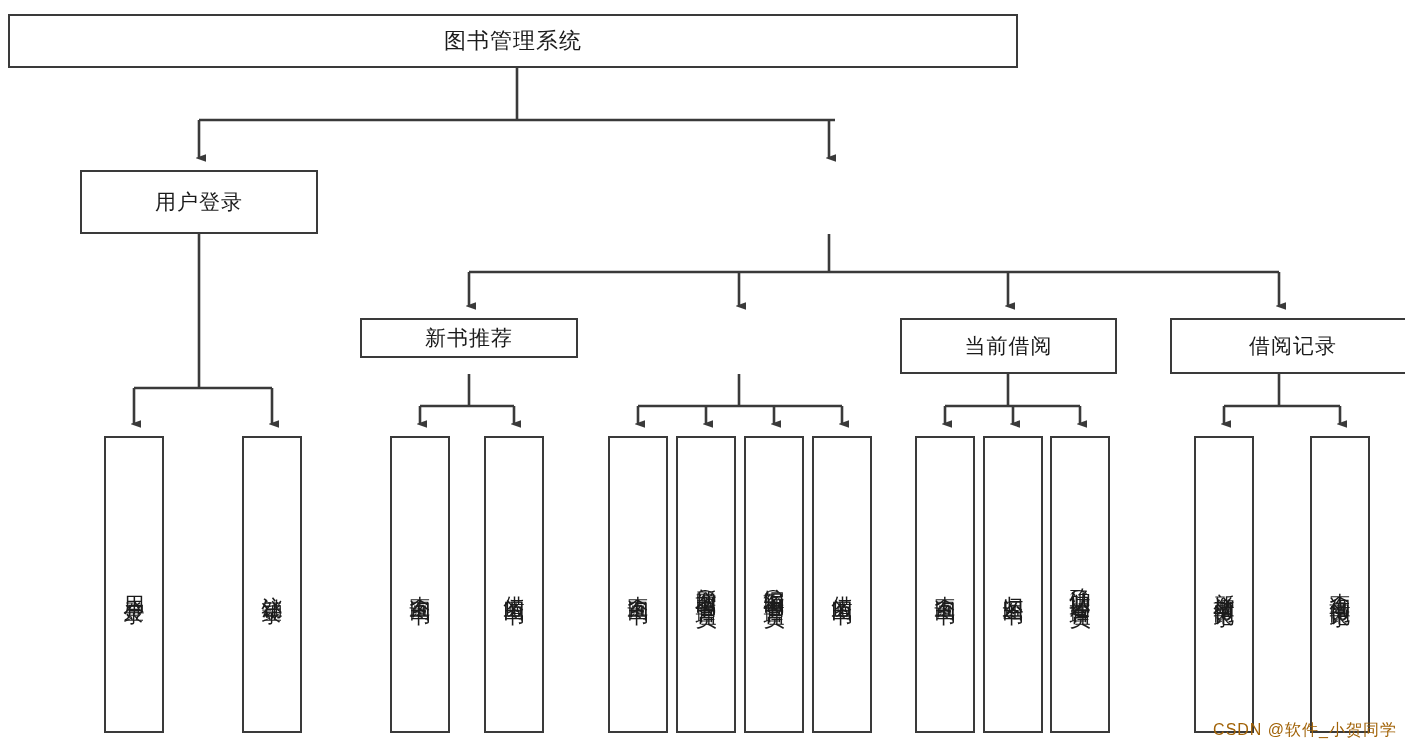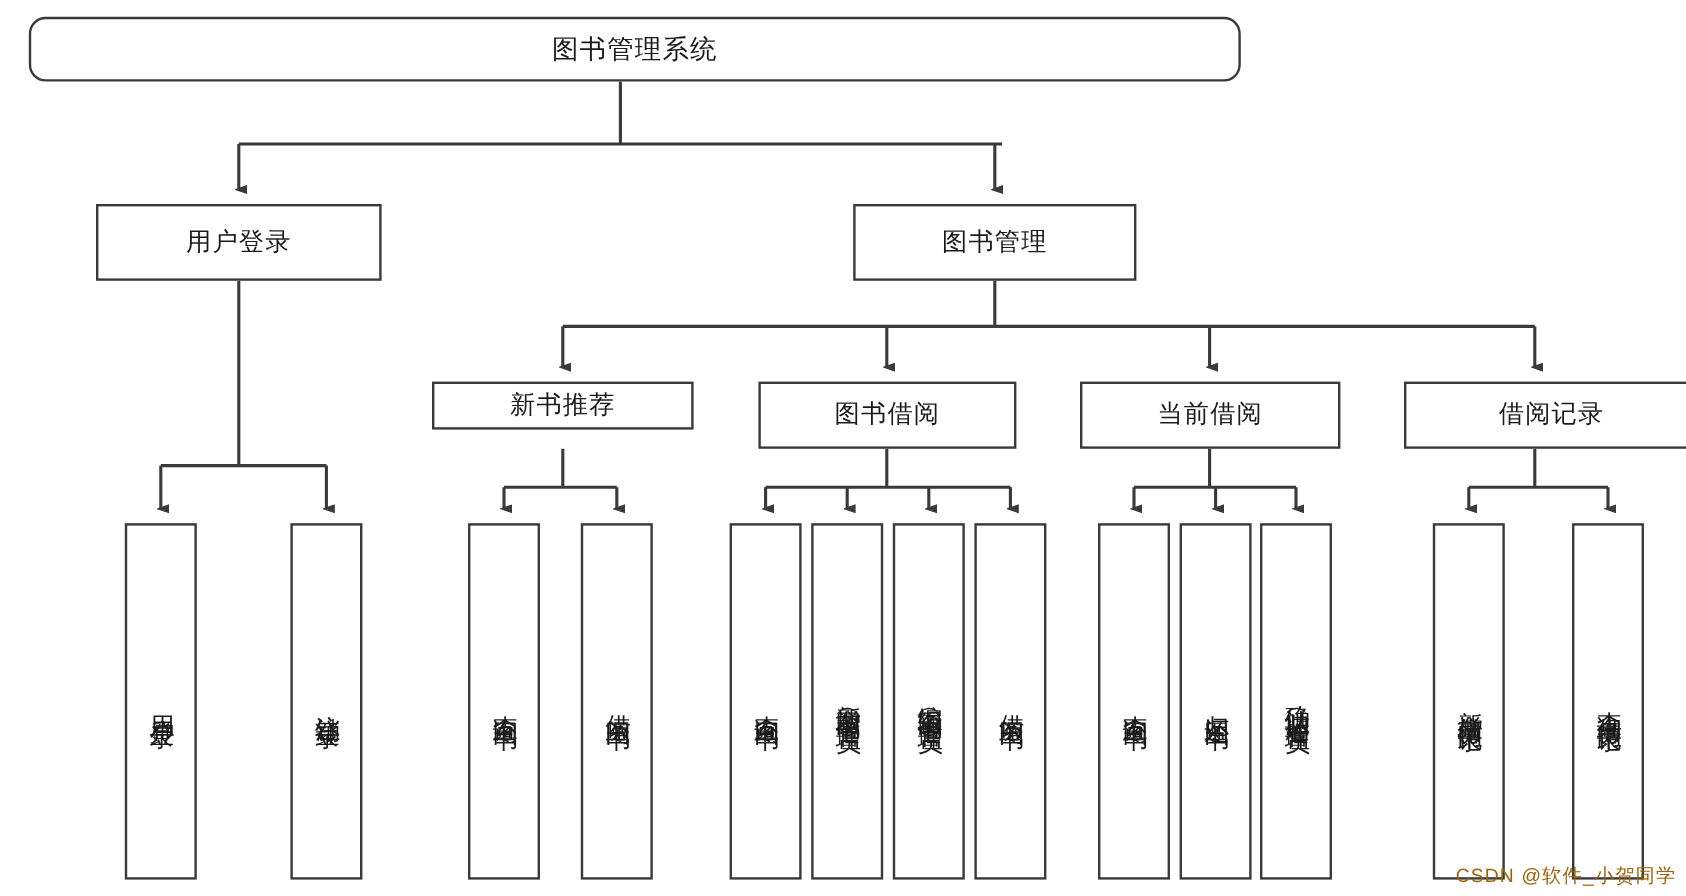--- a/index.html
+++ b/index.html
@@ -116,36 +116,30 @@
       <path d="M1013,406 L1013,424" marker-end="url(#arrow)"></path>
       <path d="M1080,406 L1080,424" marker-end="url(#arrow)"></path>
 
       <path d="M1279,374 L1279,406"></path>
       <path d="M1224,406 L1340,406"></path>
       <path d="M1224,406 L1224,424" marker-end="url(#arrow)"></path>
       <path d="M1340,406 L1340,424" marker-end="url(#arrow)"></path>
     </g>
   </svg>
 
-  <div class="node h title" style="left: 24px; top: 14px; width: 1010px; height: 54px; border-radius: 14px;">
+  <div class="node h title" style="left: 8px; top: 14px; width: 1010px; height: 54px;">
     <span>图书管理系统</span>
   </div>
 
   <div class="node h" style="left: 80px; top: 170px; width: 238px; height: 64px;">
     <span>用户登录</span>
   </div>
-  <div class="node h" style="left: 711px; top: 170px; width: 236px; height: 64px;">
-    <span>图书管理</span>
-  </div>
 
   <div class="node h" style="left: 360px; top: 318px; width: 218px; height: 40px;">
     <span>新书推荐</span>
-  </div>
-  <div class="node h" style="left: 632px; top: 318px; width: 215px; height: 56px;">
-    <span>图书借阅</span>
   </div>
   <div class="node h" style="left: 900px; top: 318px; width: 217px; height: 56px;">
     <span>当前借阅</span>
   </div>
   <div class="node h" style="left: 1170px; top: 318px; width: 246px; height: 56px;">
     <span>借阅记录</span>
   </div>
 
   <div class="node v" style="left: 104px; top: 436px; width: 60px; height: 297px;">
     <span class="vtext">用户登录</span>

